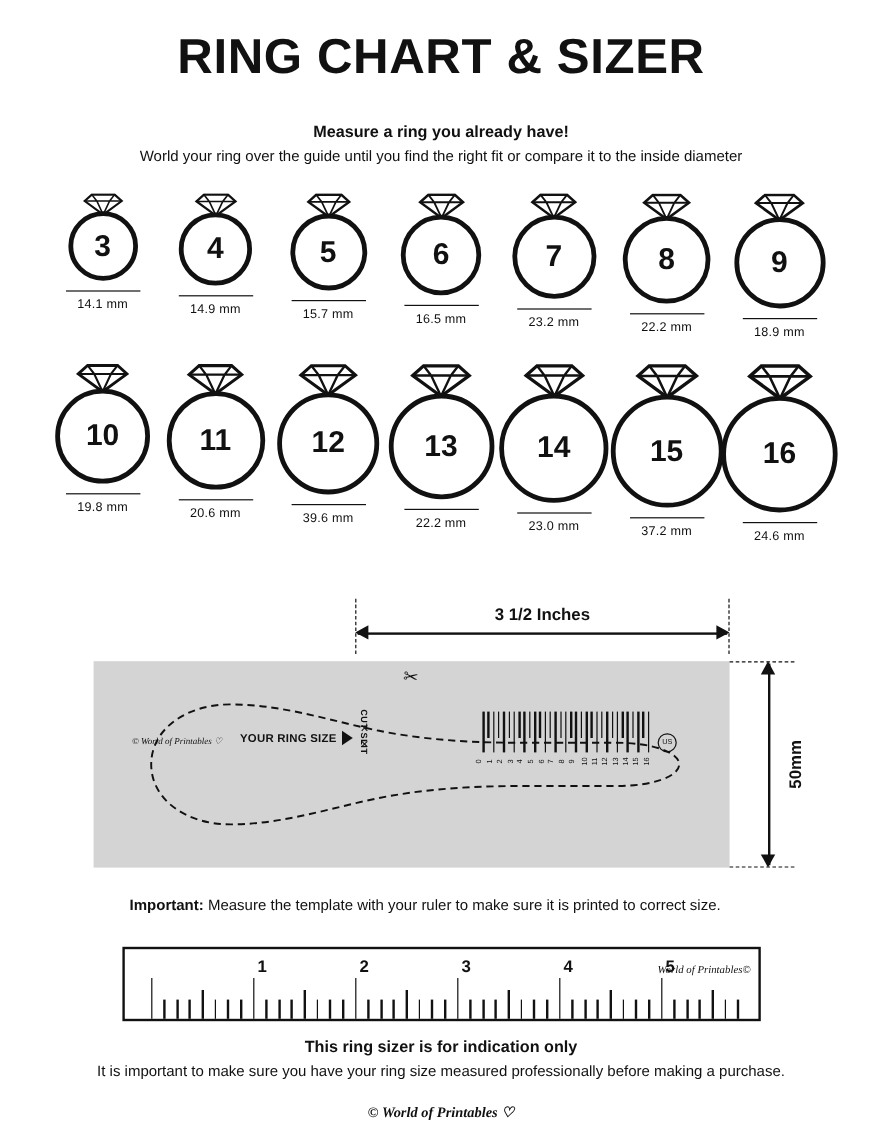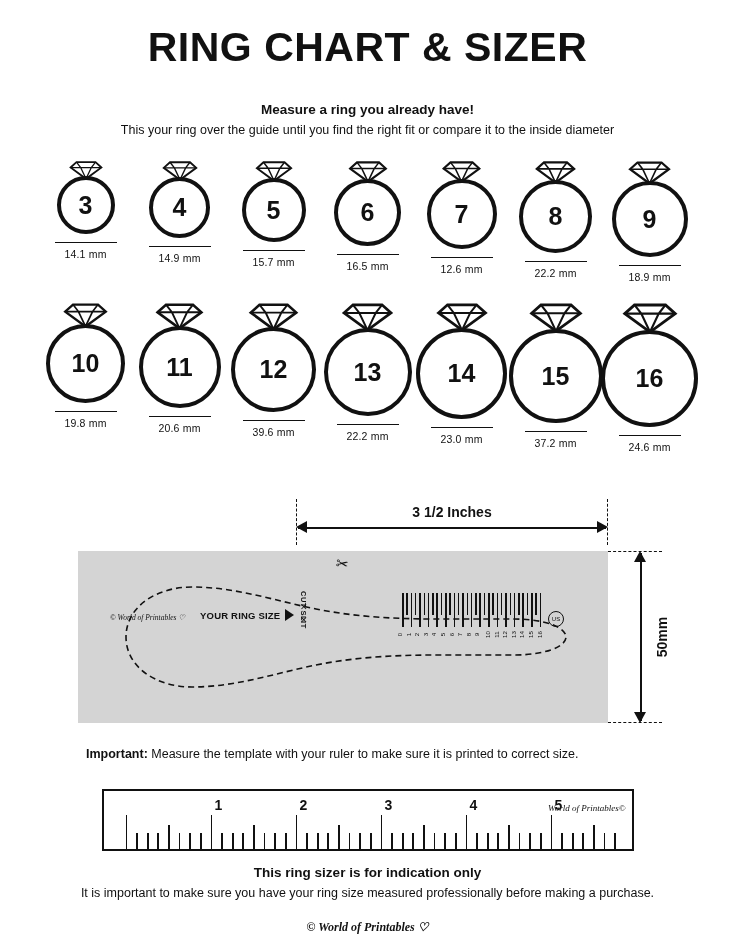--- a/index.html
+++ b/index.html
@@ -277,21 +277,21 @@
     top: 50%;
     transform: translateY(-50%) rotate(-90deg);
     font-size: 14px;
     font-weight: bold;
     white-space: nowrap;
   }
 
   
   .important {
     margin-top: 8px;
-    padding-left: 86px;
+    padding-left: 108px;
     font-size: 12.5px;
   }
   .important b { font-weight: bold; }
 
   
   .paper-ruler {
     position: relative;
     margin: 28px auto 0 auto;
     width: 532px;
     height: 62px;
@@ -343,21 +343,21 @@
     font-weight: bold;
   }
 </style>
 </head>
 <body>
 
 <div class="title">RING CHART &amp; SIZER</div>
 
 <div class="intro">
   <div class="intro-head">Measure a ring you already have!</div>
-  <div class="intro-sub">This your ring over the guide until you find the right fit or compare it to the inside diameter</div>
+  <div class="intro-sub">World your ring over the guide until you find the right fit or compare it to the inside diameter</div>
 </div>
 
 <div class="ring-rows">
   <div class="ring-row row1" id="row1">
       <div class="ring-cell">
         <div class="ring-art">
           <span>
             <svg class="gem" width="36" height="19" viewBox="0 0 60 32">
               <path d="M4,11 L14,2 L46,2 L56,11 L30,30 Z" fill="none" stroke="#111" stroke-width="3"></path>
               <path d="M4,11 L56,11 M14,2 L21,11 L30,30 M46,2 L39,11 L30,30" fill="none" stroke="#111" stroke-width="2.2"></path>
@@ -421,21 +421,21 @@
             <svg class="gem" width="43" height="22" viewBox="0 0 60 32">
               <path d="M4,11 L14,2 L46,2 L56,11 L30,30 Z" fill="none" stroke="#111" stroke-width="3"></path>
               <path d="M4,11 L56,11 M14,2 L21,11 L30,30 M46,2 L39,11 L30,30" fill="none" stroke="#111" stroke-width="2.2"></path>
             </svg>
           </span>
           <div class="band" style="width:70px;height:70px;">
             <span class="band-num">7</span>
           </div>
         </div>
         <div class="mm-line"></div>
-        <div class="mm-label">12.6 mm</div>
+        <div class="mm-label">23.2 mm</div>
       </div>
       <div class="ring-cell">
         <div class="ring-art">
           <span>
             <svg class="gem" width="45" height="23" viewBox="0 0 60 32">
               <path d="M4,11 L14,2 L46,2 L56,11 L30,30 Z" fill="none" stroke="#111" stroke-width="3"></path>
               <path d="M4,11 L56,11 M14,2 L21,11 L30,30 M46,2 L39,11 L30,30" fill="none" stroke="#111" stroke-width="2.2"></path>
             </svg>
           </span>
           <div class="band" style="width:73px;height:73px;">

